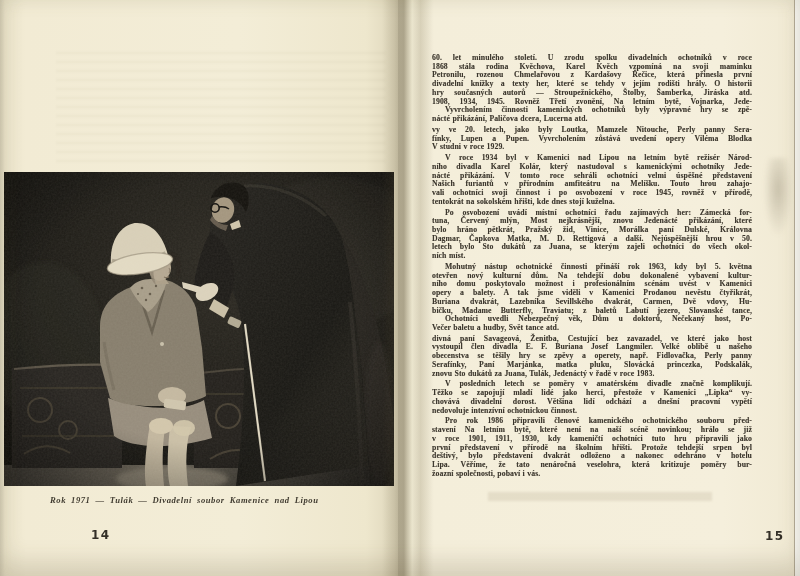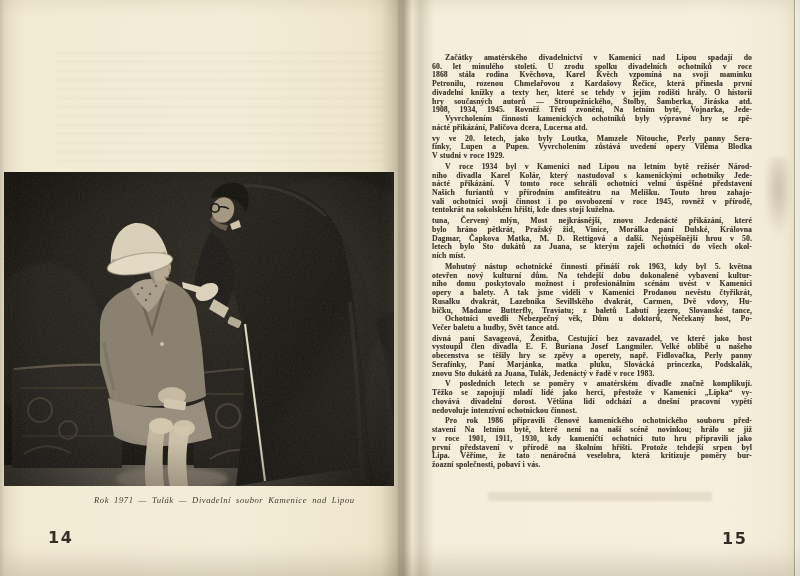--- a/index.html
+++ b/index.html
@@ -24,24 +24,24 @@
     background:rgba(122,110,80,.13);filter:blur(1.1px);}
   .smudge{position:absolute;left:764px;top:158px;width:28px;height:78px;
     background:radial-gradient(ellipse at 50% 40%,rgba(105,95,72,.30),rgba(105,95,72,0) 72%);
     filter:blur(2px);}
   
   .photo{position:absolute;left:4px;top:172px;width:390px;height:314px;margin:0;
     background:#191714;overflow:hidden;}
   .photo svg{display:block;}
   
   .caption{position:absolute;left:50px;top:495px;width:310px;
-    font-style:italic;font-weight:400;font-size:8.6px;letter-spacing:.55px;word-spacing:2.4px;
-    color:#413c31;white-space:nowrap;margin-left:44px;}
+    font-style:italic;font-weight:700;font-size:8.6px;letter-spacing:.55px;word-spacing:2.4px;
+    color:#413c31;white-space:nowrap;}
   .pagenum{position:absolute;font-family:"DejaVu Sans",sans-serif;font-weight:700;
-    font-size:16px;letter-spacing:1.5px;color:#332f27;}
+    font-size:12px;letter-spacing:1.5px;color:#332f27;margin-left:43px;}
   .pn-left{left:48px;top:528px;}
   .pn-right{left:722px;top:529px;text-align:center;}
   
   .textcol{position:absolute;left:432px;top:54px;width:320px;}
   .line{font-family:"Liberation Serif",serif;font-weight:700;font-size:7.7px;
     line-height:8.72px;color:#3a352c;text-align:justify;text-align-last:justify;
     letter-spacing:.1px;word-spacing:.4px;white-space:normal;
     text-shadow:.2px .2px 0 rgba(58,50,38,.28);}
   .line.pf{padding-left:13px;}
   .line.pl{text-align-last:left;margin-bottom:2.1px;}
@@ -176,21 +176,20 @@
       <rect width="390" height="314" fill="url(#vig)"></rect>
       <rect width="390" height="314" filter="url(#grain)" opacity=".55"></rect>
     </svg>
   </figure>
 
   <div class="caption">Rok 1971 — Tulák — Divadelní soubor Kamenice nad Lipou</div>
   <div class="pagenum pn-left">14</div>
 
   <div class="textcol">
 
-      <div class="line pf">Začátky amatérského divadelnictví v Kamenici nad Lipou spadají do</div>
 
       <div class="line">60. let minulého století. U zrodu spolku divadelních ochotníků v roce</div>
 
       <div class="line">1868 stála rodina Kvěchova, Karel Kvěch vzpomíná na svoji maminku</div>
 
       <div class="line">Petronilu, rozenou Chmelařovou z Kardašovy Řečice, která přinesla první</div>
 
       <div class="line">divadelní knížky a texty her, které se tehdy v jejím rodišti hrály. O historii</div>
 
 
@@ -214,40 +213,41 @@
       <div class="line">ního divadla Karel Kolár, který nastudoval s kamenickými ochotníky Jede-</div>
 
       <div class="line">nácté přikázání. V tomto roce sehráli ochotníci velmi úspěšné představení</div>
 
       <div class="line">Našich furiantů v přírodním amfiteátru na Melíšku. Touto hrou zahajo-</div>
 
       <div class="line">vali ochotníci svoji činnost i po osvobození v roce 1945, rovněž v přírodě,</div>
 
       <div class="line pl">tentokrát na sokolském hřišti, kde dnes stojí kuželna.</div>
 
+      <div class="line pf">Po osvobození uvádí místní ochotníci řadu zajímavých her: Zámecká for-</div>
 
       <div class="line">tuna, Červený mlýn, Most nejkrásnější, znovu Jedenácté přikázání, které</div>
 
       <div class="line">bylo hráno pětkrát, Pražský žid, Vinice, Morálka paní Dulské, Královna</div>
 
       <div class="line">Dagmar, Čapkova Matka, M. D. Rettigová a další. Nejúspěšnější hrou v 50.</div>
 
       <div class="line">letech bylo Sto dukátů za Juana, se kterým zajeli ochotníci do všech okol-</div>
 
       <div class="line pl">ních míst.</div>
 
       <div class="line pf">Mohutný nástup ochotnické činnosti přináší rok 1963, kdy byl 5. května</div>
 
       <div class="line">otevřen nový kulturní dům. Na tehdejší dobu dokonalené vybavení kultur-</div>
 
       <div class="line">ního domu poskytovalo možnost i profesionálním scénám uvést v Kamenici</div>
 
       <div class="line">opery a balety. A tak jsme viděli v Kamenici Prodanou nevěstu čtyřikrát,</div>
 
-      <div class="line">Rusalku dvakrát, Lazebníka Sevillského dvakrát, Carmen, Dvě vdovy, Hu-</div>
+      <div class="line">Buriana dvakrát, Lazebníka Sevillského dvakrát, Carmen, Dvě vdovy, Hu-</div>
 
       <div class="line">bičku, Madame Butterfly, Traviatu; z baletů Labutí jezero, Slovanské tance,</div>
 
       <div class="line pf">Ochotníci uvedli Nebezpečný věk, Dům u doktorů, Nečekaný host, Po-</div>
 
       <div class="line pl">Večer baletu a hudby, Svět tance atd.</div>
 
       <div class="line">divná paní Savageová, Ženitba, Cestující bez zavazadel, ve které jako host</div>
 
       <div class="line">vystoupil člen divadla E. F. Buriana Josef Langmiler. Velké oblibě u našeho</div>
@@ -267,20 +267,21 @@
       <div class="line pl">nedovoluje intenzívní ochotnickou činnost.</div>
 
       <div class="line pf">Pro rok 1986 připravili členové kamenického ochotnického souboru před-</div>
 
       <div class="line">stavení Na letním bytě, které není na naší scéně novinkou; hrálo se již</div>
 
       <div class="line">v roce 1901, 1911, 1930, kdy kameničtí ochotníci tuto hru připravili jako</div>
 
       <div class="line">první představení v přírodě na školním hřišti. Protože tehdejší srpen byl</div>
 
+      <div class="line">deštivý, bylo představení dvakrát odloženo a nakonec odehráno v hotelu</div>
 
       <div class="line">Lipa. Věříme, že tato nenáročná veselohra, která kritizuje poměry bur-</div>
 
       <div class="line pl">žoazní společnosti, pobaví i vás.</div>
     </div>
 
   <div class="smudge"></div>
   <div class="bleed-right"></div>
   <div class="pagenum pn-right">15</div>
 

